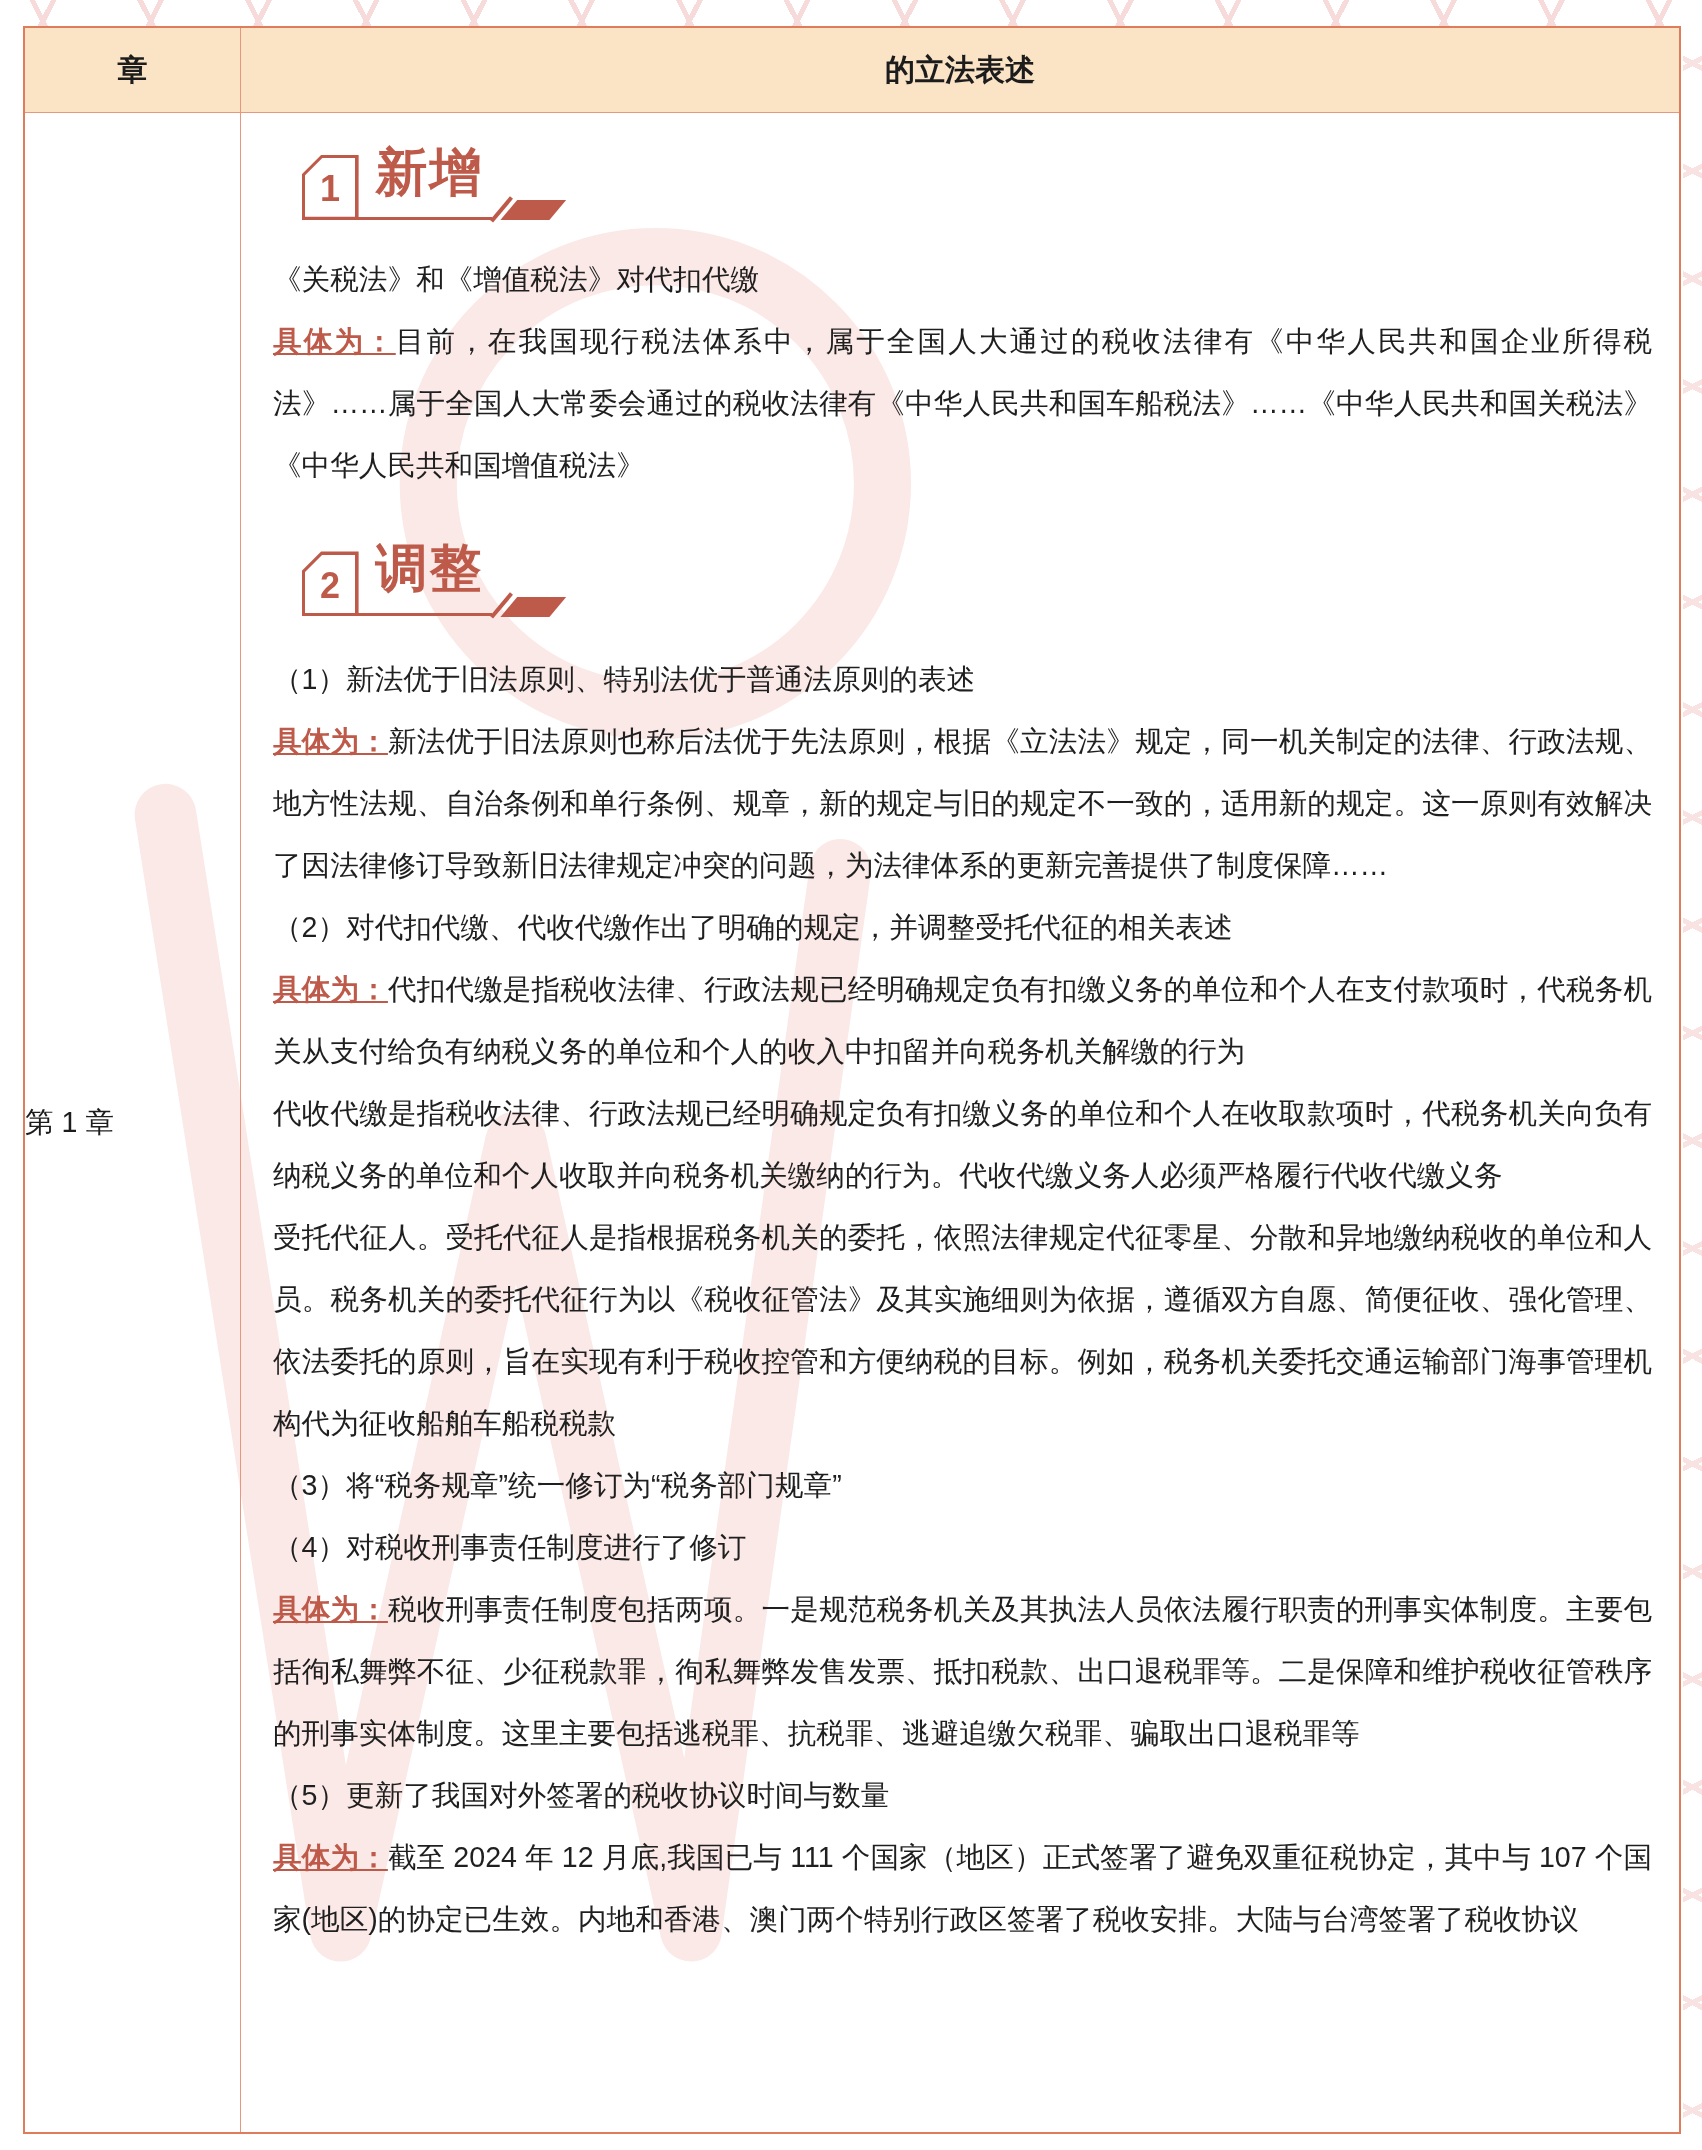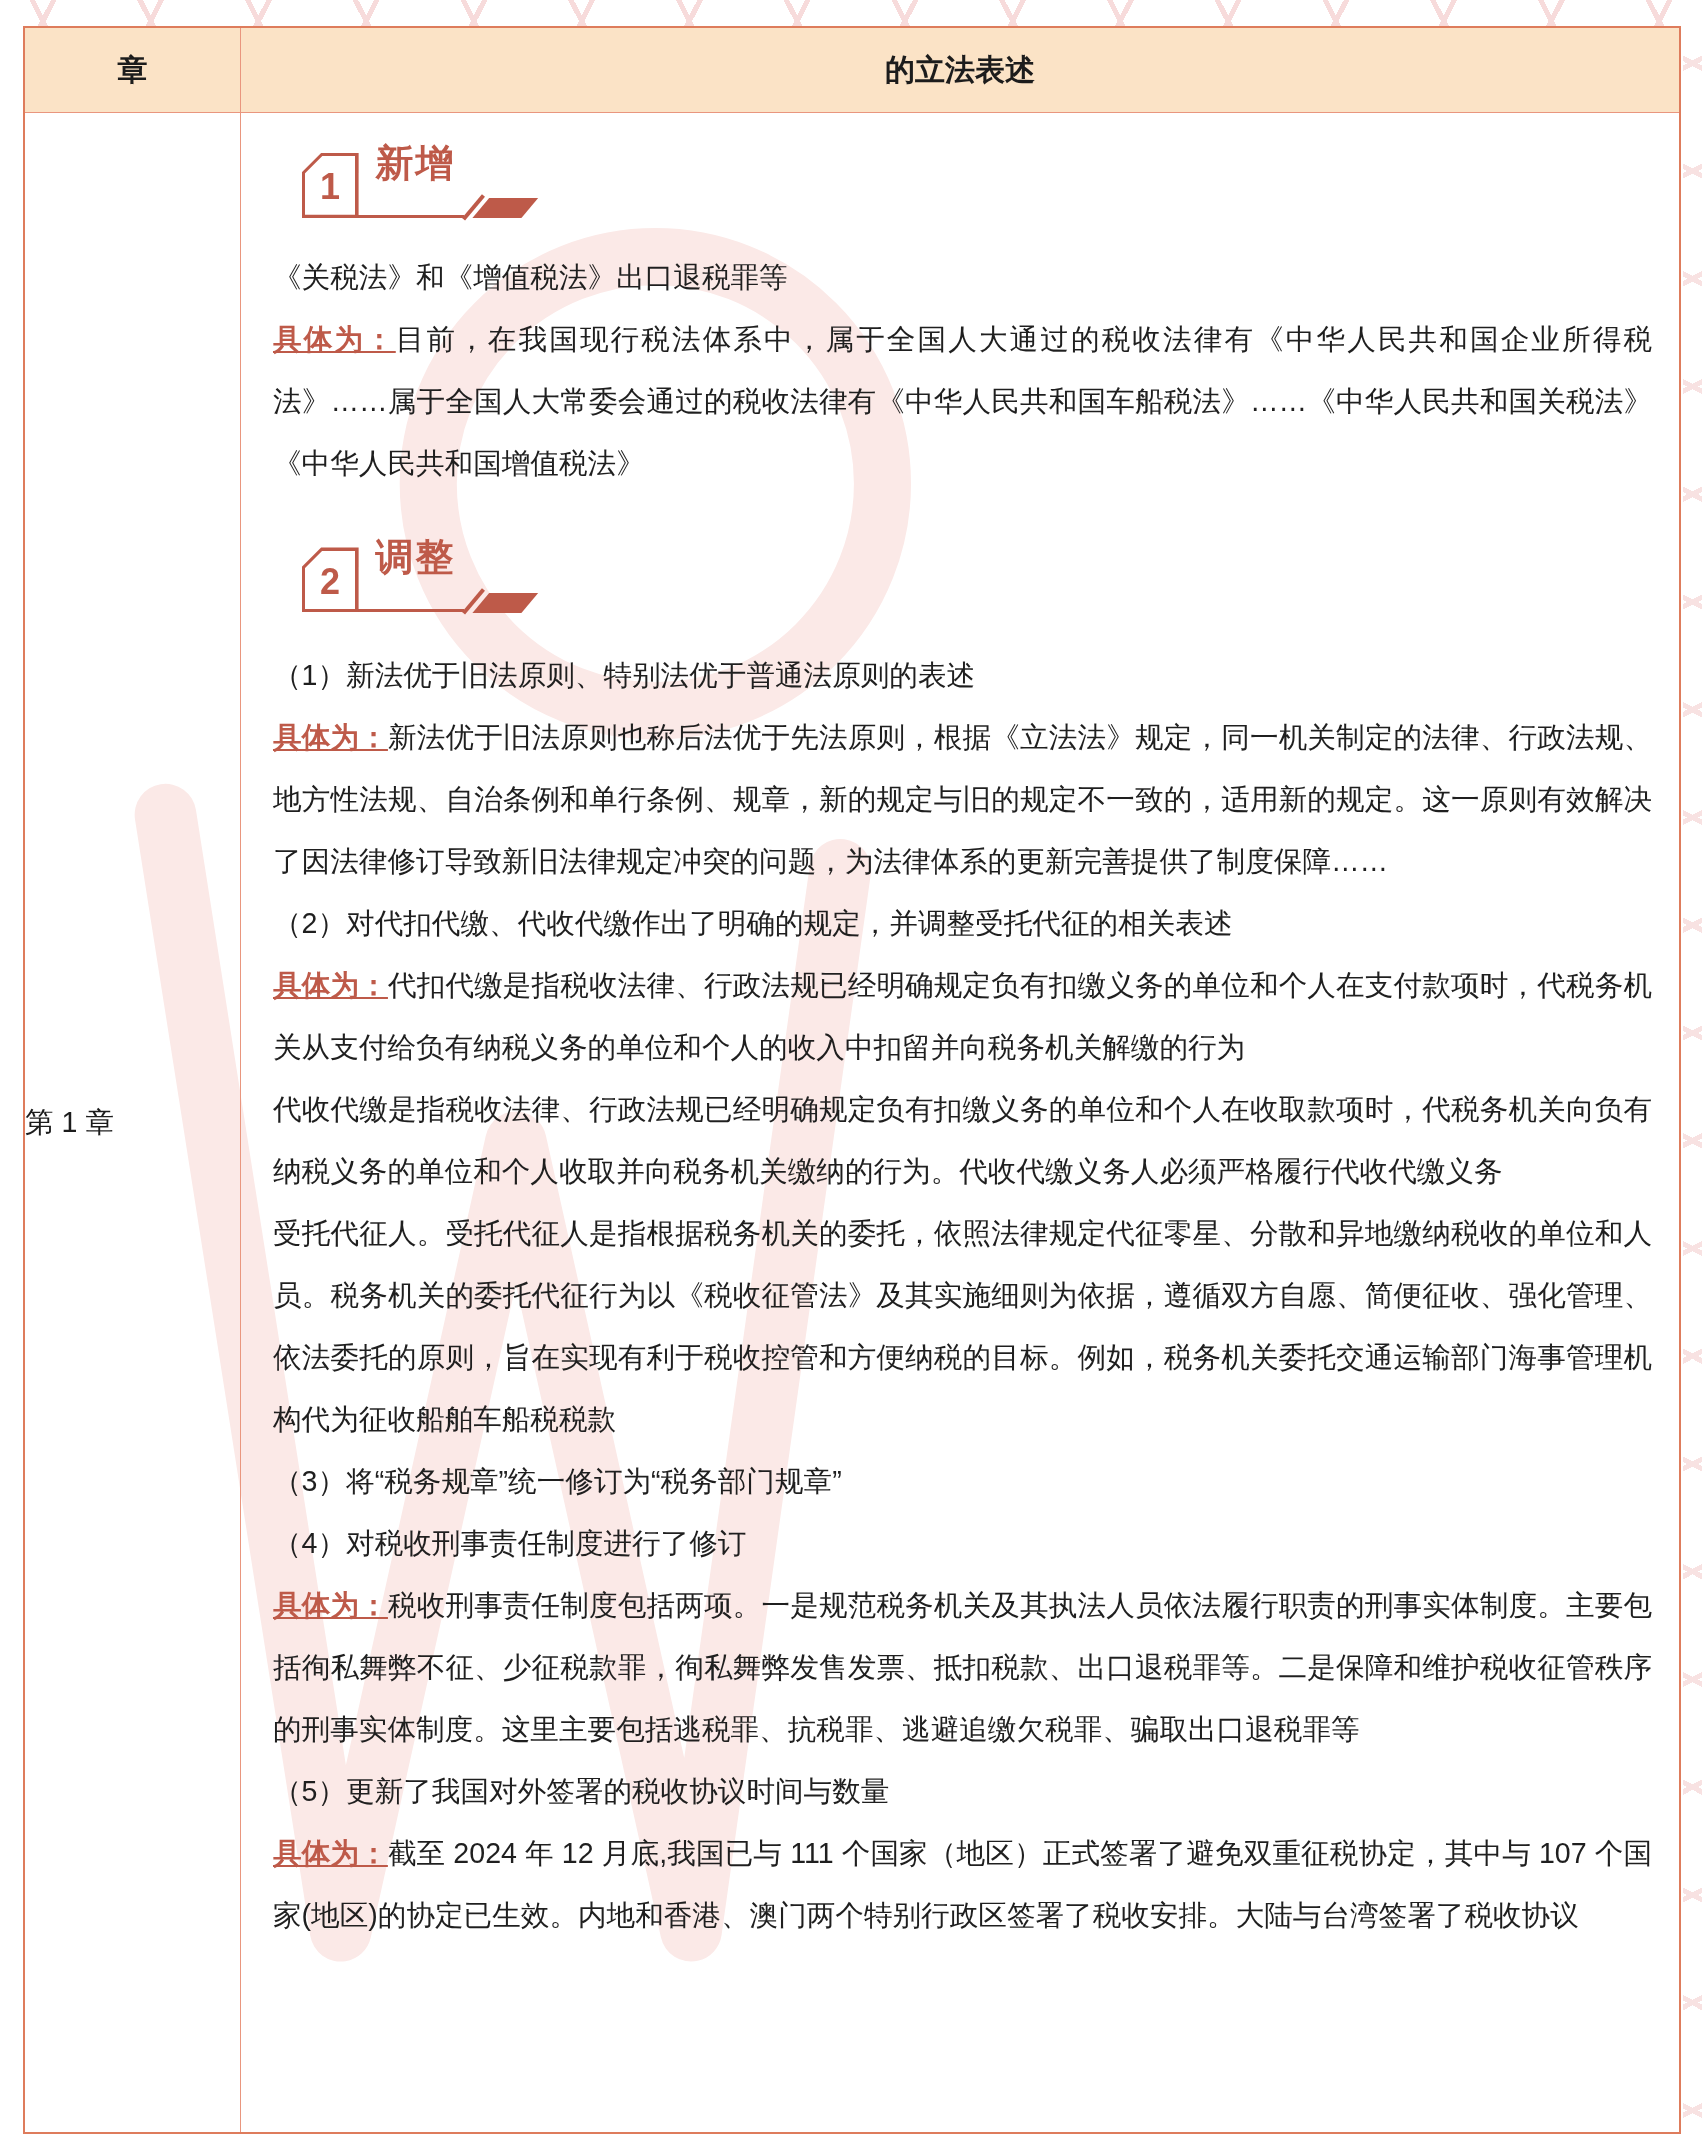--- a/index.html
+++ b/index.html
@@ -67,21 +67,21 @@
   .num-frame::before{
     content:"";position:absolute;inset:3.2px;background:#ffffff;
     clip-path:polygon(17.5px 0,100% 0,100% 100%,0 100%,0 17.5px);
   }
   .num-frame .num{position:relative;z-index:1;padding-top:3.9px;}
   .notch{
     position:absolute;top:-6.5px;left:-7.8px;width:18px;height:18px;
     background:var(--accent);clip-path:polygon(0 0,100% 0,0 100%);
   }
   .badge-label{
-    padding:0 9px 26px 17px;font-size:38px;font-weight:700;
+    padding:0 9px 9px 17px;font-size:52px;font-weight:700;
     color:var(--accent);letter-spacing:1.9px;
   }
   .tail-wrap{position:absolute;left:100%;bottom:-3.2px;width:91px;height:23.4px;}
   .t-diag{
     position:absolute;left:-2.6px;bottom:0;width:3.9px;height:31px;
     background:var(--accent);transform:rotate(40deg);transform-origin:bottom left;
   }
   .t-fill{
     position:absolute;left:17px;bottom:0;width:49px;height:19.5px;
     background:var(--accent);transform:skewX(-40deg);
@@ -111,21 +111,21 @@
   <div class="changes-cell"><div class="sec-badge">
         <span class="num-frame">
           <i class="notch"></i>
           <span class="num">1</span>
         </span>
         <span class="badge-label">新增</span>
         <span class="tail-wrap">
           <i class="t-diag"></i>
           <i class="t-fill"></i>
         </span>
-      </div><div style="height: 0px;"></div><p class="para">《关税法》和《增值税法》出口退税罪等</p><p class="para"><span class="detail-label">具体为：</span>目前，在我国现行税法体系中，属于全国人大通过的税收法律有《中华人民共和国企业所得税法》……属于全国人大常委会通过的税收法律有《中华人民共和国车船税法》……《中华人民共和国关税法》《中华人民共和国增值税法》</p><div class="sec-badge second">
+      </div><div style="height: 0px;"></div><p class="para">《关税法》和《增值税法》对代扣代缴</p><p class="para"><span class="detail-label">具体为：</span>目前，在我国现行税法体系中，属于全国人大通过的税收法律有《中华人民共和国企业所得税法》……属于全国人大常委会通过的税收法律有《中华人民共和国车船税法》……《中华人民共和国关税法》《中华人民共和国增值税法》</p><div class="sec-badge second">
         <span class="num-frame">
           <i class="notch"></i>
           <span class="num">2</span>
         </span>
         <span class="badge-label">调整</span>
         <span class="tail-wrap">
           <i class="t-diag"></i>
           <i class="t-fill"></i>
         </span>
       </div><div style="height: 0px;"></div><p class="para">（1）新法优于旧法原则、特别法优于普通法原则的表述</p><p class="para"><span class="detail-label">具体为：</span>新法优于旧法原则也称后法优于先法原则，根据《立法法》规定，同一机关制定的法律、行政法规、地方性法规、自治条例和单行条例、规章，新的规定与旧的规定不一致的，适用新的规定。这一原则有效解决了因法律修订导致新旧法律规定冲突的问题，为法律体系的更新完善提供了制度保障……</p><p class="para">（2）对代扣代缴、代收代缴作出了明确的规定，并调整受托代征的相关表述</p><p class="para"><span class="detail-label">具体为：</span>代扣代缴是指税收法律、行政法规已经明确规定负有扣缴义务的单位和个人在支付款项时，代税务机关从支付给负有纳税义务的单位和个人的收入中扣留并向税务机关解缴的行为</p><p class="para">代收代缴是指税收法律、行政法规已经明确规定负有扣缴义务的单位和个人在收取款项时，代税务机关向负有纳税义务的单位和个人收取并向税务机关缴纳的行为。代收代缴义务人必须严格履行代收代缴义务</p><p class="para">受托代征人。受托代征人是指根据税务机关的委托，依照法律规定代征零星、分散和异地缴纳税收的单位和人员。税务机关的委托代征行为以《税收征管法》及其实施细则为依据，遵循双方自愿、简便征收、强化管理、依法委托的原则，旨在实现有利于税收控管和方便纳税的目标。例如，税务机关委托交通运输部门海事管理机构代为征收船舶车船税税款</p><p class="para">（3）将“税务规章”统一修订为“税务部门规章”</p><p class="para">（4）对税收刑事责任制度进行了修订</p><p class="para"><span class="detail-label">具体为：</span>税收刑事责任制度包括两项。一是规范税务机关及其执法人员依法履行职责的刑事实体制度。主要包括徇私舞弊不征、少征税款罪，徇私舞弊发售发票、抵扣税款、出口退税罪等。二是保障和维护税收征管秩序的刑事实体制度。这里主要包括逃税罪、抗税罪、逃避追缴欠税罪、骗取出口退税罪等</p><p class="para">（5）更新了我国对外签署的税收协议时间与数量</p><p class="para"><span class="detail-label">具体为：</span>截至 2024 年 12 月底,我国已与 111 个国家（地区）正式签署了避免双重征税协定，其中与 107 个国家(地区)的协定已生效。内地和香港、澳门两个特别行政区签署了税收安排。大陆与台湾签署了税收协议</p></div>

